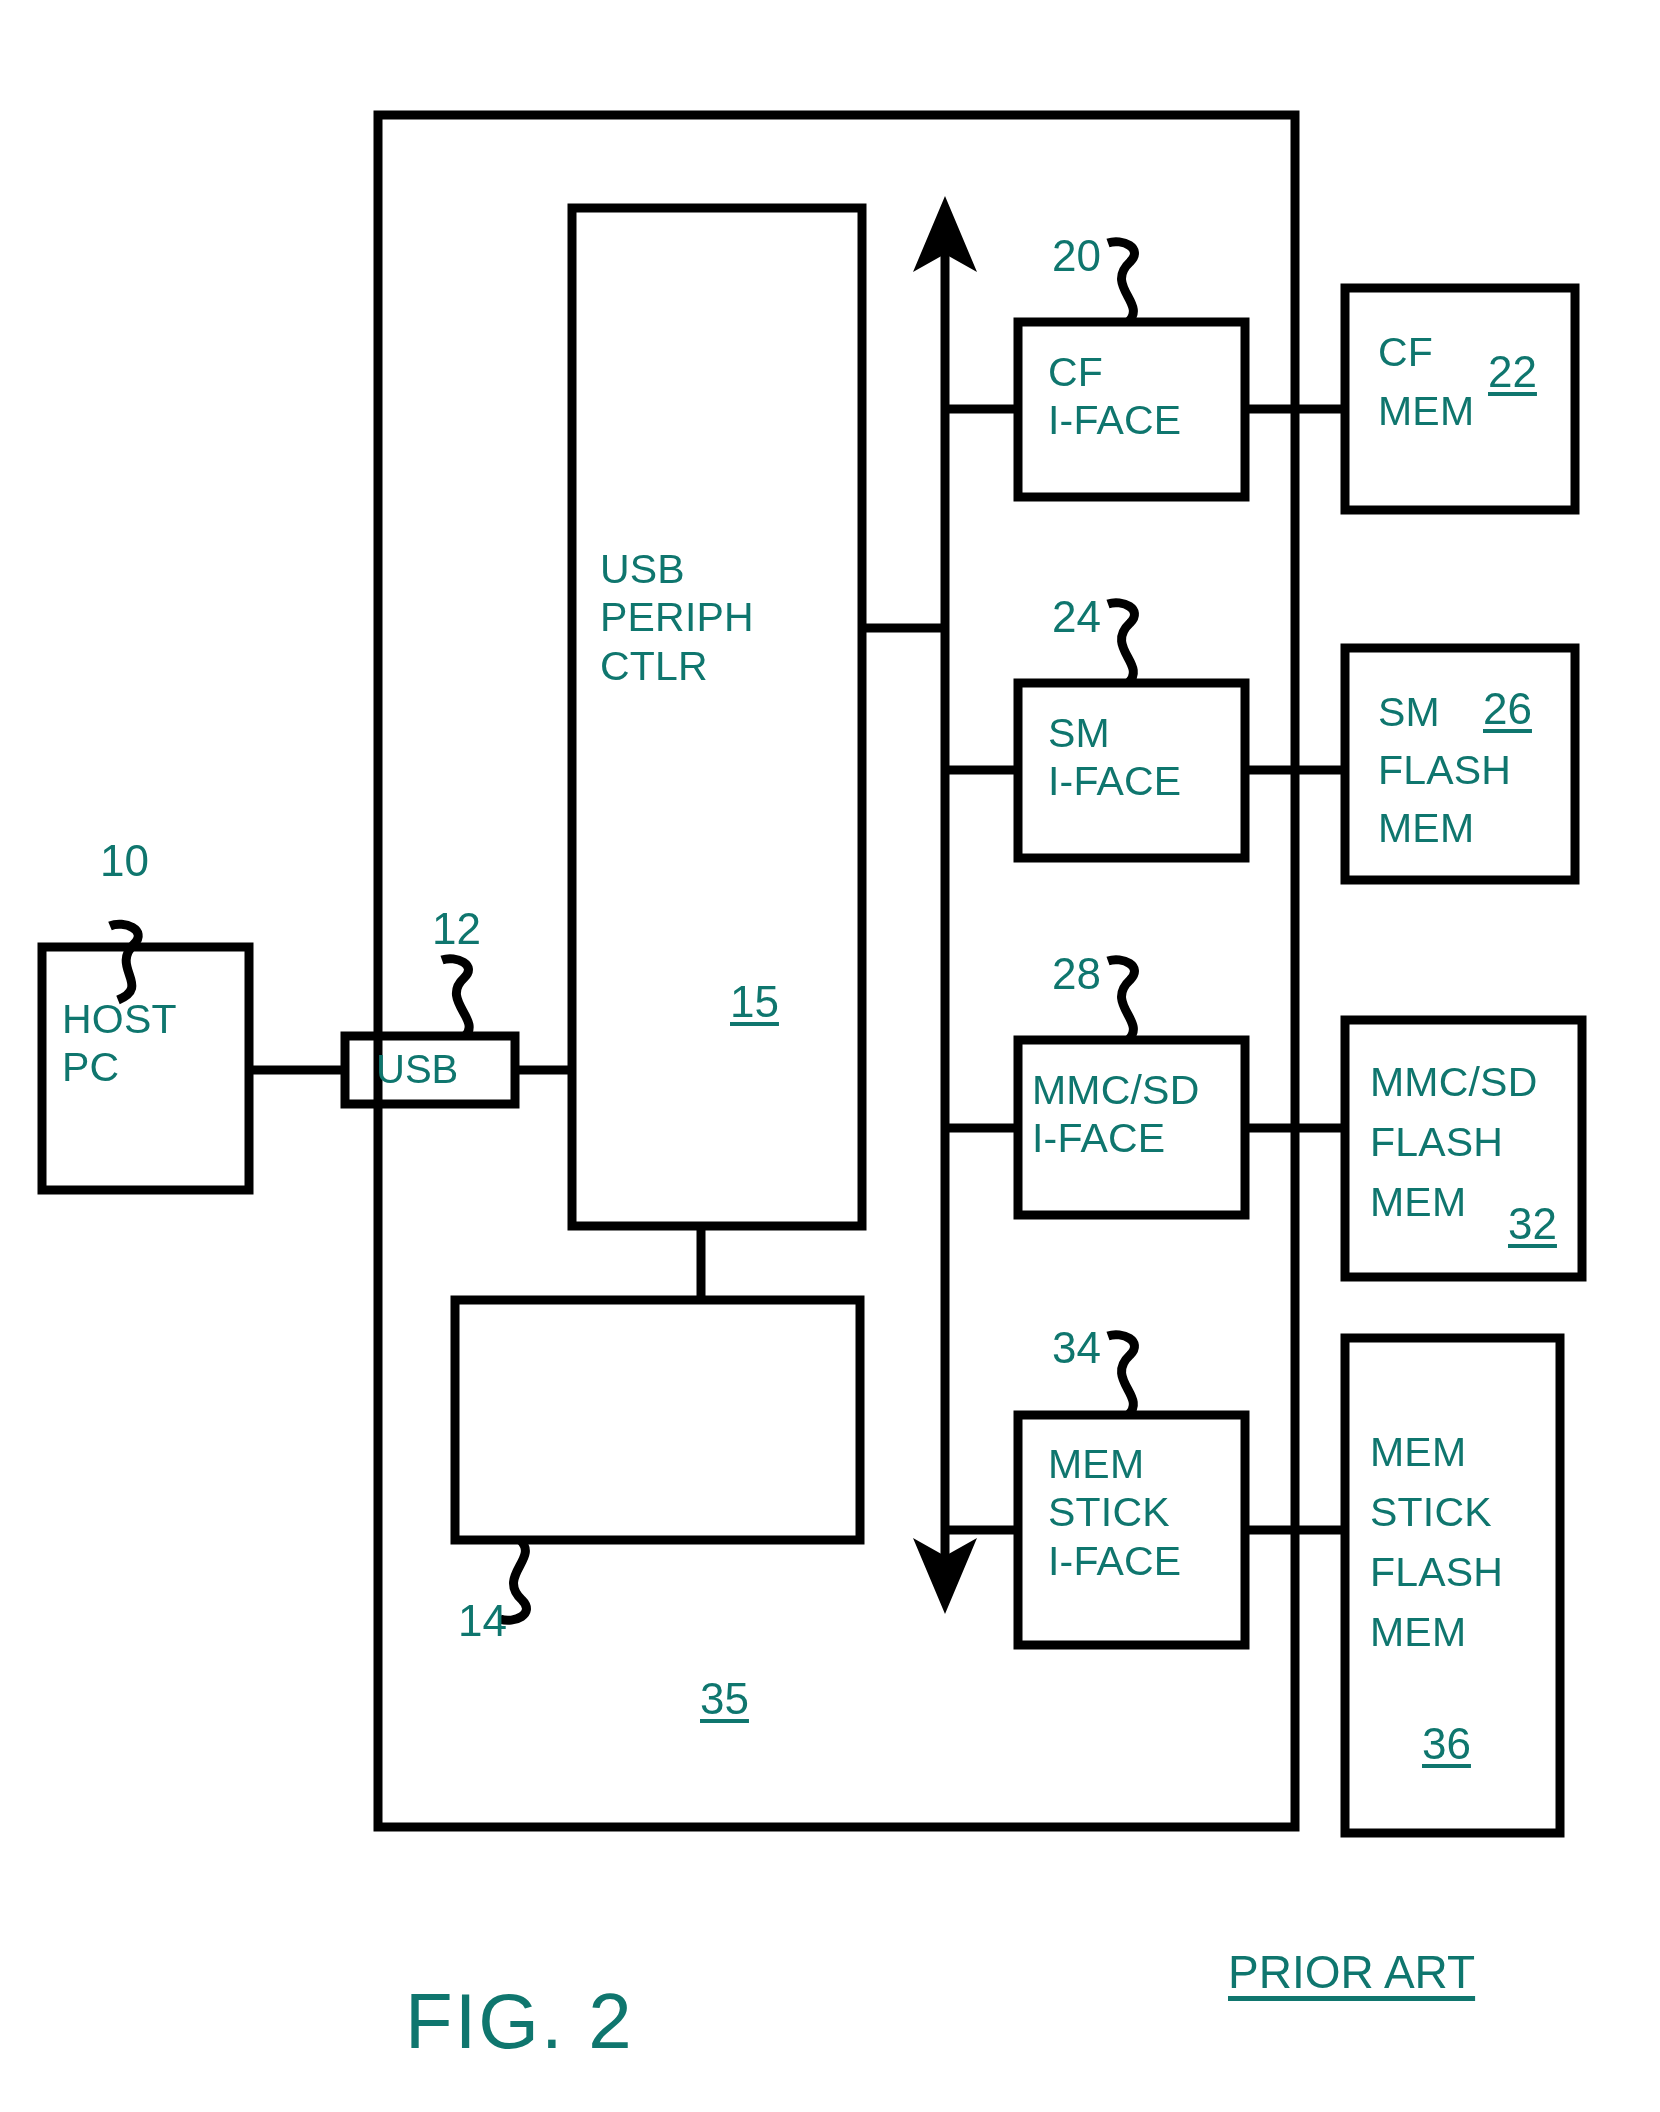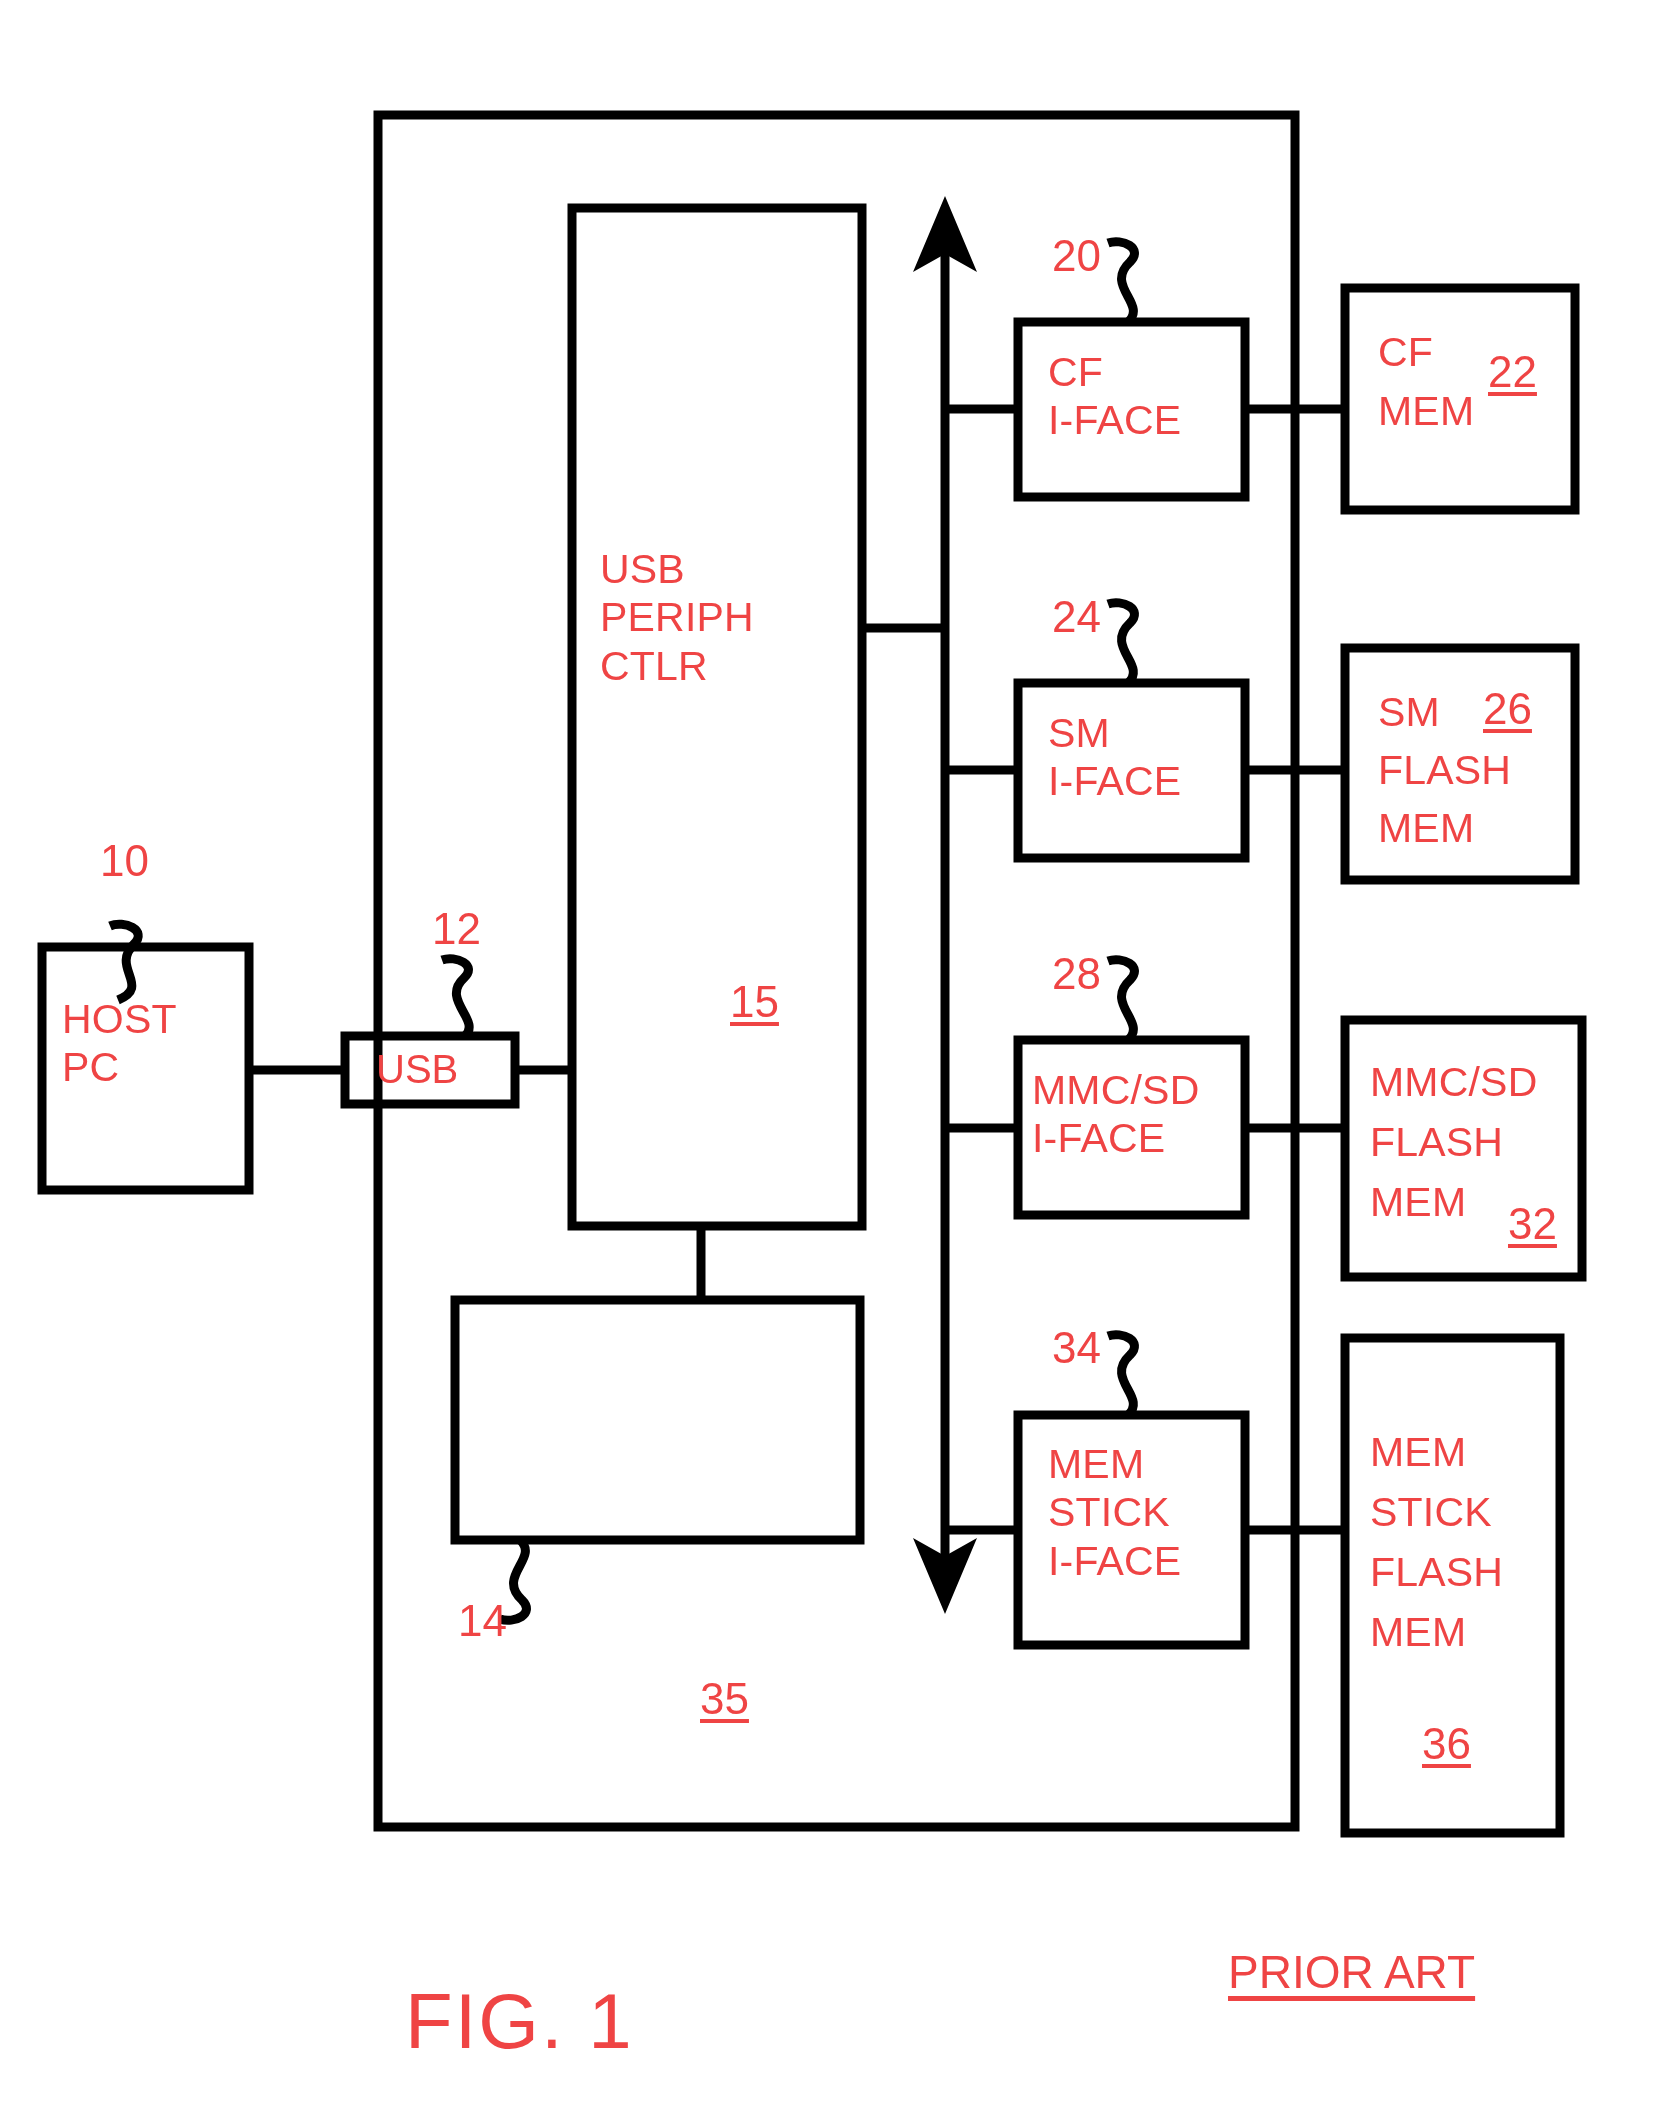--- a/index.html
+++ b/index.html
@@ -26,21 +26,21 @@
     width: 1660px;
     height: 2112px;
     pointer-events: none;
   }
   .lbl {
     position: absolute;
     white-space: pre;
     line-height: 1.18;
     font-family: "Liberation Sans", sans-serif;
     font-weight: 400;
-    color: #ef4444;
+    color: #0f766e;
   }
   .box-text {
     font-size: 41px;
     letter-spacing: 0.2px;
   }
   .ref-num {
     font-size: 44px;
   }
   .ref-num-ul {
     font-size: 44px;
@@ -172,16 +172,16 @@
 STICK
 I-FACE</div>
   <div class="lbl ref-num" style="left:1052px; top:1322px;">34</div>
 
   <div class="lbl box-text" style="left:1370px; top:1428px;">MEM</div>
   <div class="lbl box-text" style="left:1370px; top:1488px;">STICK</div>
   <div class="lbl box-text" style="left:1370px; top:1548px;">FLASH</div>
   <div class="lbl box-text" style="left:1370px; top:1608px;">MEM</div>
   <div class="lbl ref-num-ul" style="left:1422px; top:1718px;">36</div>
 
-  <div class="lbl fig-title" style="left:405px; top:1975px;">FIG. 1</div>
+  <div class="lbl fig-title" style="left:405px; top:1975px;">FIG. 2</div>
   <div class="lbl prior-art" style="left:1228px; top:1945px;">PRIOR ART</div>
 
 </div>
 
 </body></html>

